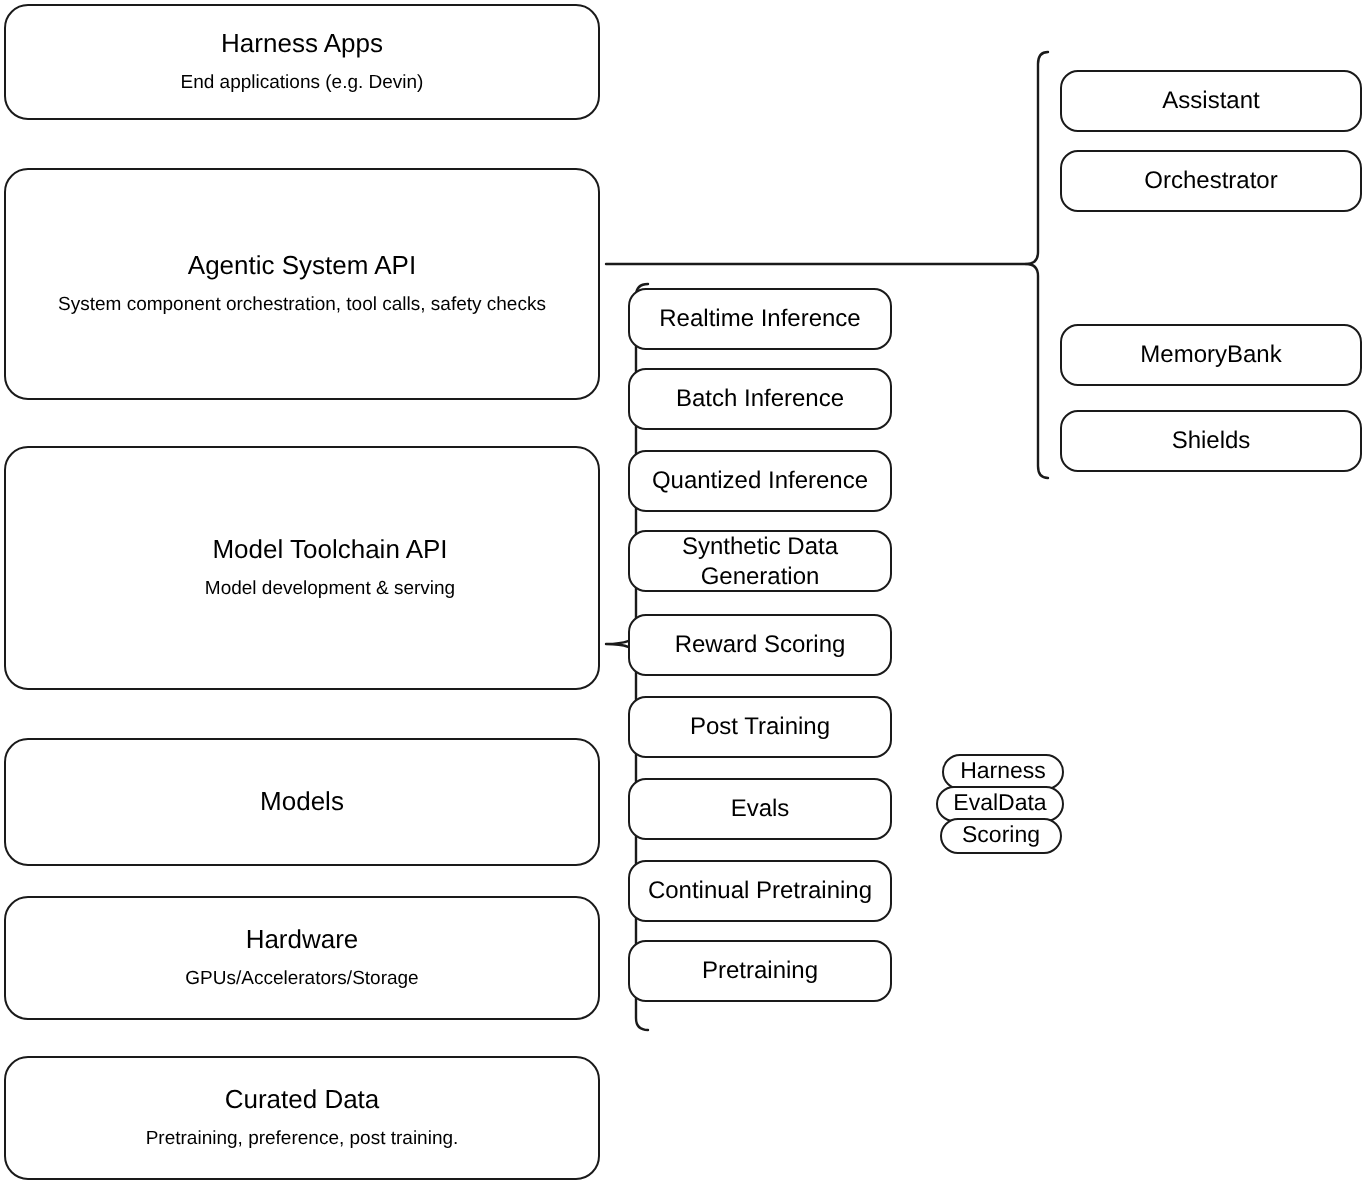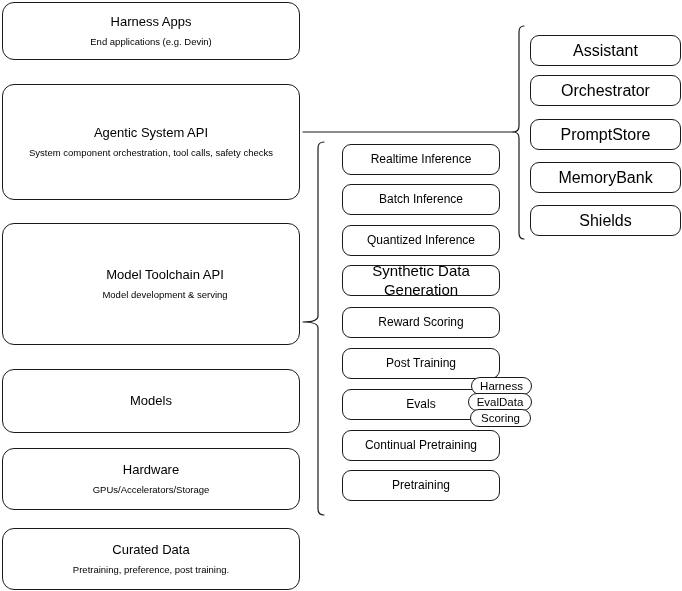--- a/index.html
+++ b/index.html
@@ -49,33 +49,33 @@
   }
   .stack-node .node-sub {
     font-size: 9.5px;
     color: #000;
     margin-top: 5px;
   }
 
   
   .cap-node {
     border-radius: 9px;
-    left: 342px;
-    width: 158px;
+    left: 314px;
+    width: 132px;
     height: 31px;
     font-size: 12px;
   }
 
   
   .comp-node {
     border-radius: 9px;
     left: 530px;
     width: 151px;
     height: 31px;
-    font-size: 16px;
+    font-size: 12px;
   }
 
   
   .pill-node {
     border-radius: 999px;
     height: 18px;
     font-size: 11.5px;
     padding: 0 6px;
     z-index: 5;
   }
@@ -130,30 +130,29 @@
   </div>
 
   <div class="node stack-node" style="top:528px;height:62px;text-align:right;">
     <div class="node-title">Curated Data</div>
     <div class="node-sub">Pretraining, preference, post training.</div>
   </div>
 
   <div class="node cap-node" style="top:144px;">Realtime Inference</div>
   <div class="node cap-node" style="top:184px;">Batch Inference</div>
   <div class="node cap-node" style="top:225px;">Quantized Inference</div>
-  <div class="node cap-node" style="top:265px;font-size:15px;">Synthetic Data Generation</div>
+  <div class="node cap-node" style="top:265px;font-size:12px;">Synthetic Data Generation</div>
   <div class="node cap-node" style="top:307px;">Reward Scoring</div>
   <div class="node cap-node" style="top:348px;">Post Training</div>
   <div class="node cap-node" style="top:389px;">Evals</div>
   <div class="node cap-node" style="top:430px;">Continual Pretraining</div>
   <div class="node cap-node" style="top:470px;">Pretraining</div>
 
   <div class="node pill-node" style="left:471px;top:377px;width:61px;">Harness</div>
   <div class="node pill-node" style="left:468px;top:393px;width:64px;">EvalData</div>
   <div class="node pill-node" style="left:470px;top:409px;width:61px;">Scoring</div>
 
   <div class="node comp-node" style="top:35px;">Assistant</div>
   <div class="node comp-node" style="top:75px;">Orchestrator</div>
-  <div class="node comp-node" style="top:119px;">PromptStore</div>
   <div class="node comp-node" style="top:162px;">MemoryBank</div>
   <div class="node comp-node" style="top:205px;">Shields</div>
 
 </div>
 
 </body></html>

